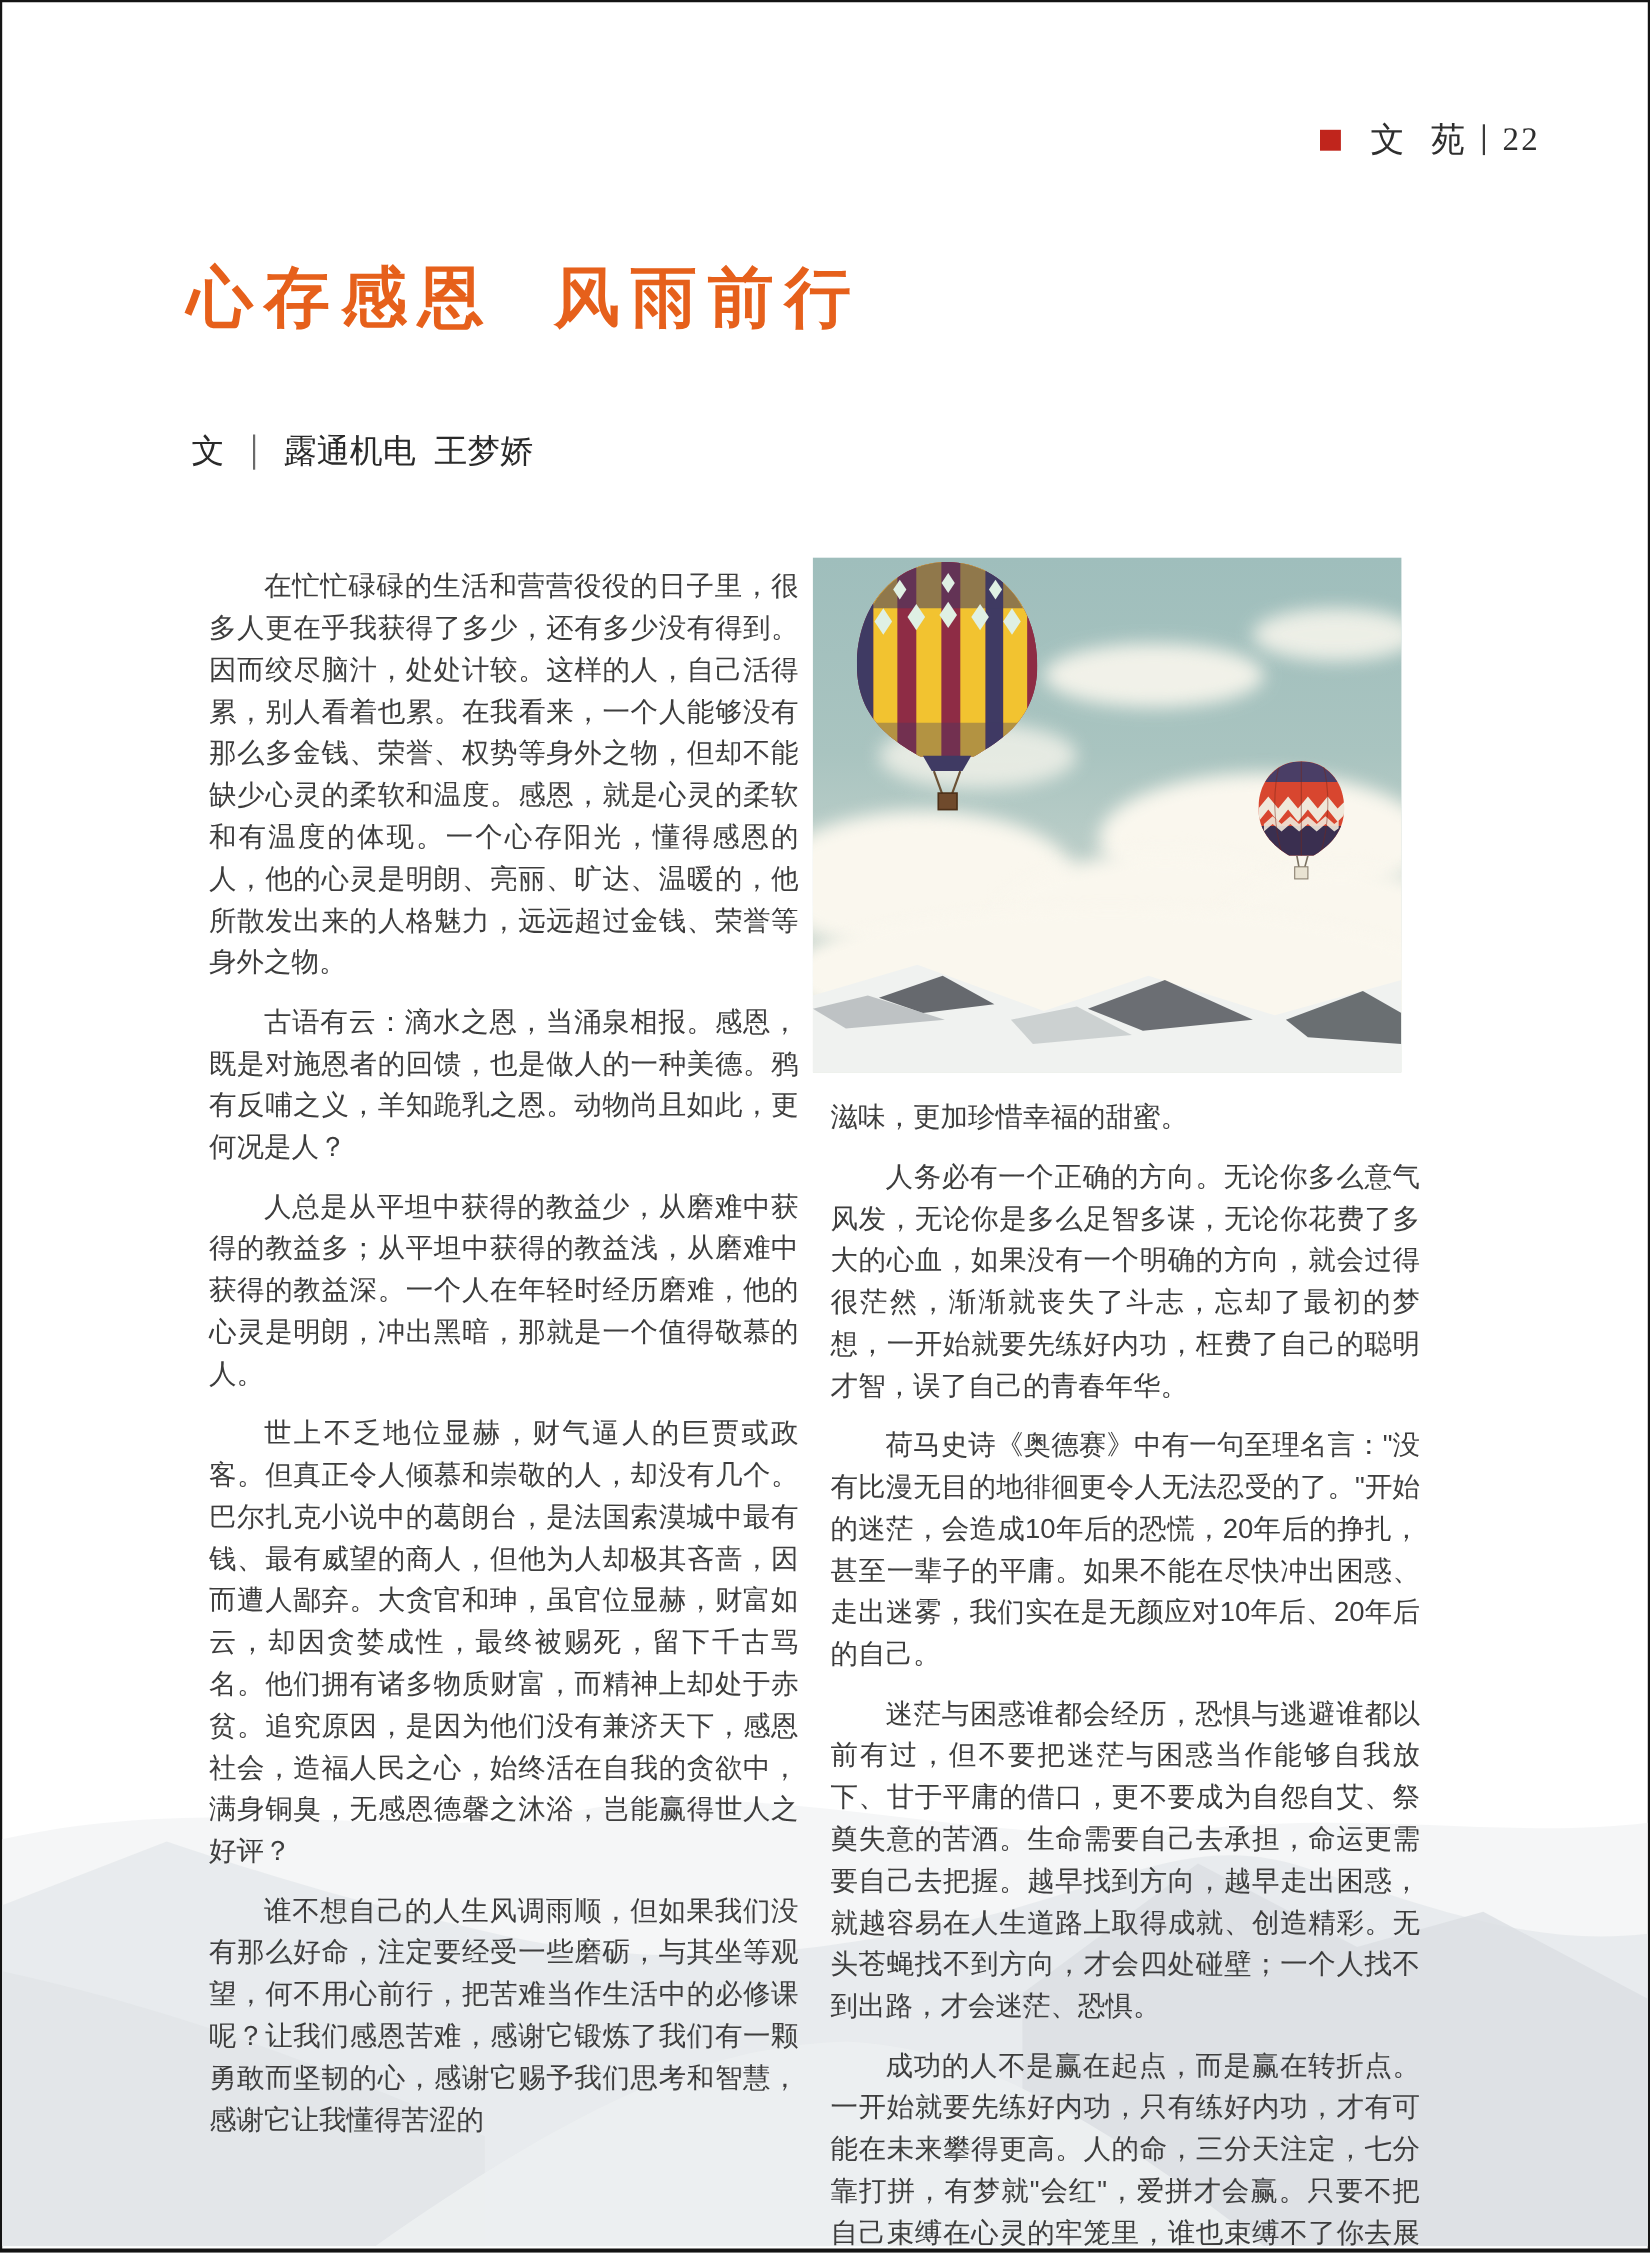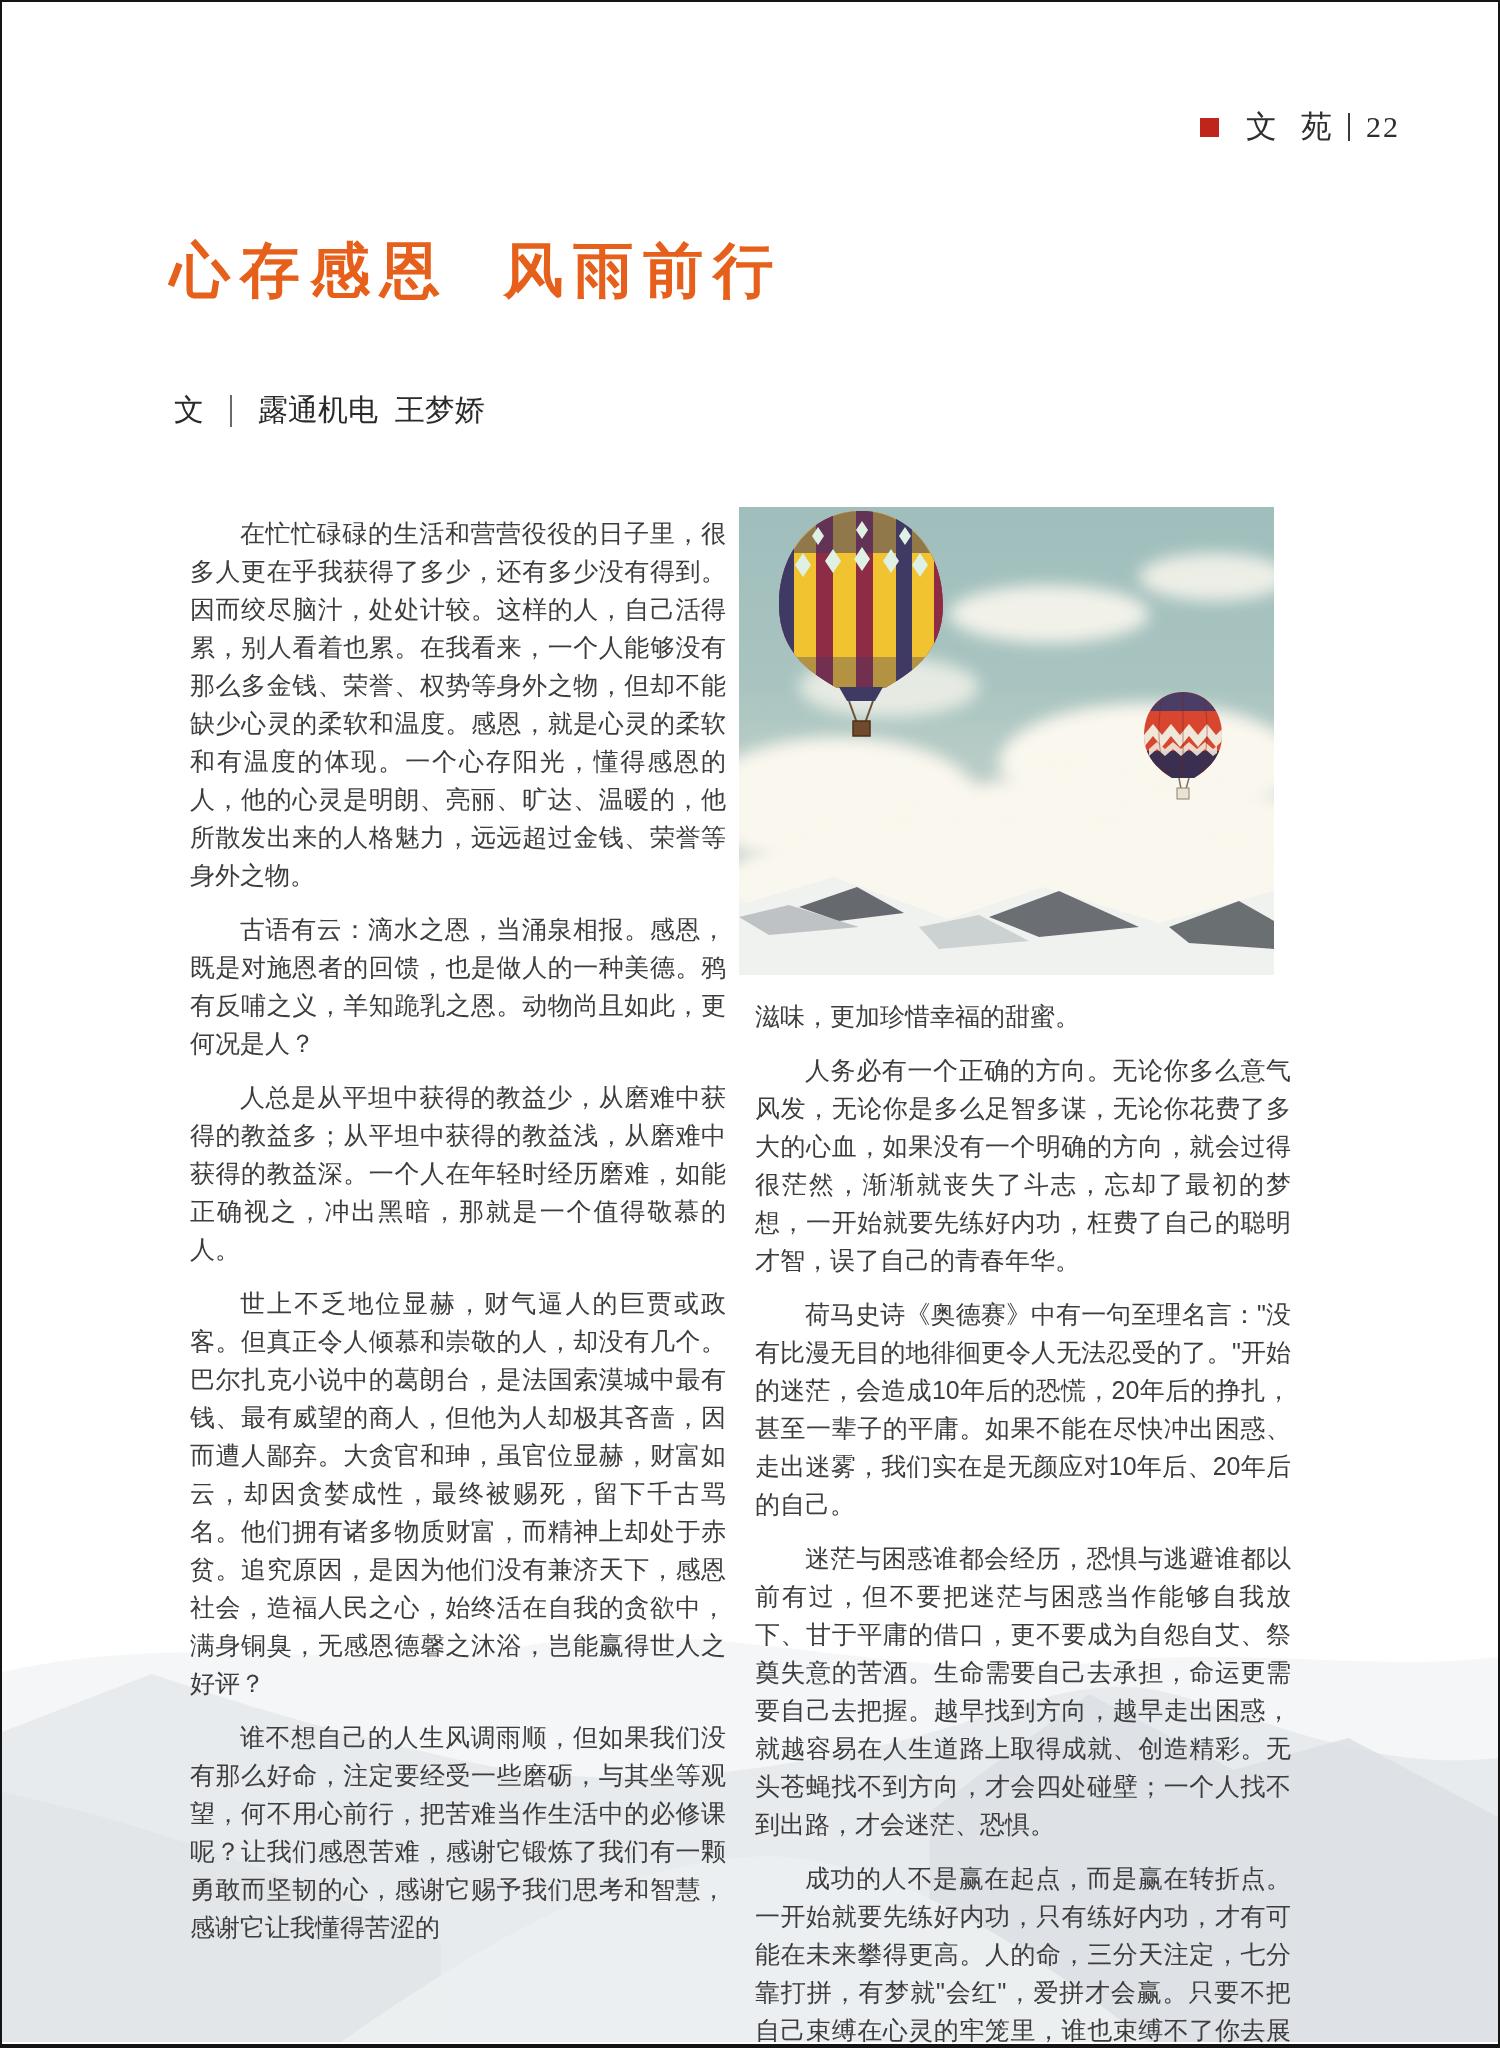--- a/index.html
+++ b/index.html
@@ -87,21 +87,21 @@
 
   <div class="byline">
     <span>文</span>
     <span class="vdiv"></span>
     <span class="author">露通机电  王梦娇</span>
   </div>
 
   <div class="col col-left">
     <p>在忙忙碌碌的生活和营营役役的日子里，很多人更在乎我获得了多少，还有多少没有得到。因而绞尽脑汁，处处计较。这样的人，自己活得累，别人看着也累。在我看来，一个人能够没有那么多金钱、荣誉、权势等身外之物，但却不能缺少心灵的柔软和温度。感恩，就是心灵的柔软和有温度的体现。一个心存阳光，懂得感恩的人，他的心灵是明朗、亮丽、旷达、温暖的，他所散发出来的人格魅力，远远超过金钱、荣誉等身外之物。</p>
     <p>古语有云：滴水之恩，当涌泉相报。感恩，既是对施恩者的回馈，也是做人的一种美德。鸦有反哺之义，羊知跪乳之恩。动物尚且如此，更何况是人？</p>
-    <p>人总是从平坦中获得的教益少，从磨难中获得的教益多；从平坦中获得的教益浅，从磨难中获得的教益深。一个人在年轻时经历磨难，如能正确视之，冲出黑暗，那就是一个值得敬慕的人。</p>
+    <p>人总是从平坦中获得的教益少，从磨难中获得的教益多；从平坦中获得的教益浅，从磨难中获得的教益深。一个人在年轻时经历磨难，他的心灵是明朗，冲出黑暗，那就是一个值得敬慕的人。</p>
     <p>世上不乏地位显赫，财气逼人的巨贾或政客。但真正令人倾慕和崇敬的人，却没有几个。巴尔扎克小说中的葛朗台，是法国索漠城中最有钱、最有威望的商人，但他为人却极其吝啬，因而遭人鄙弃。大贪官和珅，虽官位显赫，财富如云，却因贪婪成性，最终被赐死，留下千古骂名。他们拥有诸多物质财富，而精神上却处于赤贫。追究原因，是因为他们没有兼济天下，感恩社会，造福人民之心，始终活在自我的贪欲中，满身铜臭，无感恩德馨之沐浴，岂能赢得世人之好评？</p>
     <p>谁不想自己的人生风调雨顺，但如果我们没有那么好命，注定要经受一些磨砺，与其坐等观望，何不用心前行，把苦难当作生活中的必修课呢？让我们感恩苦难，感谢它锻炼了我们有一颗勇敢而坚韧的心，感谢它赐予我们思考和智慧，感谢它让我懂得苦涩的</p>
   </div>
 
   <div class="col col-right">
 
     <div class="photo" aria-label="两只热气球飞过雪山云海">
       <div class="cloud c1"></div>
       <div class="cloud c2"></div>
       <div class="cloud c3"></div>

